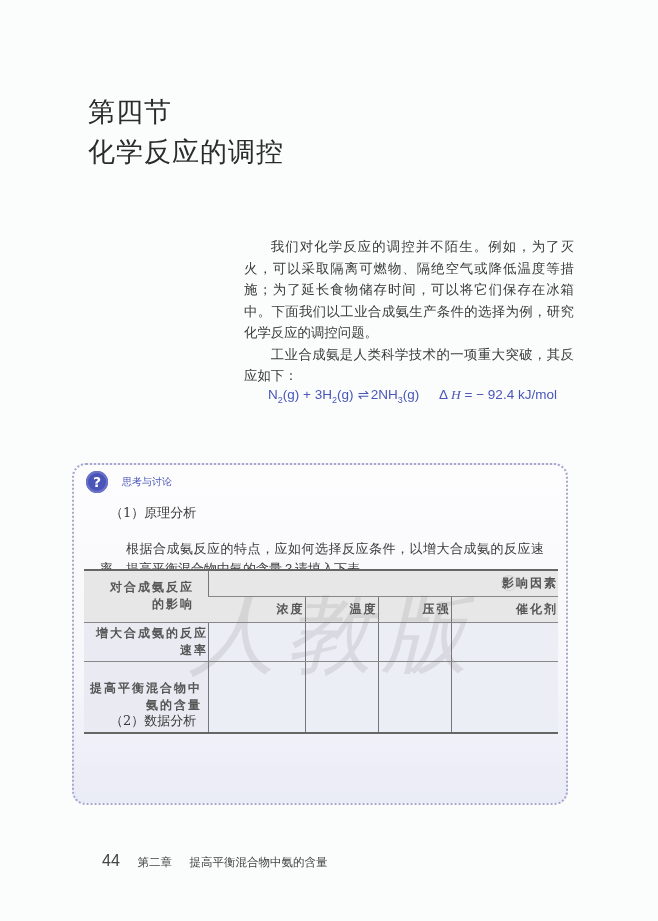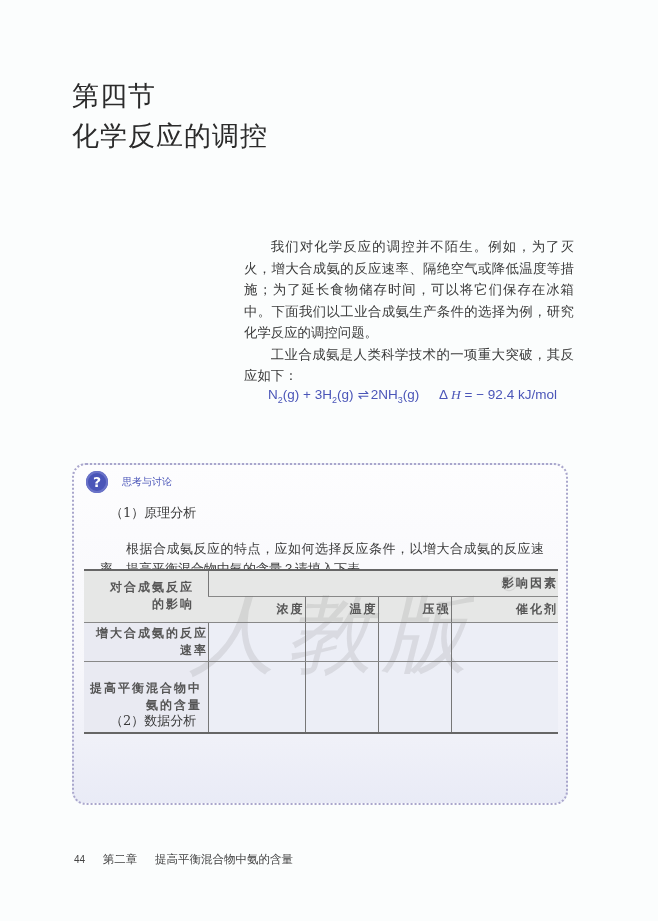--- a/index.html
+++ b/index.html
@@ -6,21 +6,21 @@
     body {
       width: 658px; height: 921px; position: relative; overflow: hidden;
       background: #fbfdfd;
       font-family: "DejaVu Serif", "Liberation Serif", serif;
       color: #333;
     }
     .section-title {
       position: absolute; left: 72px; top: 76px;
       font-family: "DejaVu Sans", "Liberation Sans", sans-serif;
       color: #2b2b2b; font-size: 27px; line-height: 40px; font-weight: normal;
-      margin: 0; letter-spacing: 1px;
+      margin: 16px; letter-spacing: 1px;
     }
     .intro {
       position: absolute; left: 244px; top: 236px; width: 330px;
       font-size: 13.4px; line-height: 21.5px; color: #3a3a3a;
     }
     .intro p { margin: 0; text-indent: 2em; text-align: justify; }
     .formula {
       position: absolute; left: 268px; top: 386px;
       font-family: "Liberation Sans", "DejaVu Sans", sans-serif;
       font-size: 13.5px; color: #4a55b8; white-space: nowrap;
@@ -78,32 +78,32 @@
       color: rgba(120,120,120,0.16); font-size: 86px; font-family: "DejaVu Serif", serif;
       pointer-events: none; letter-spacing: 10px; font-style: italic;
     }
     .reg { position: absolute; left: 308px; top: -6px; font-size: 22px; letter-spacing: 0; font-style: normal; }
 
     .footer {
       position: absolute; left: 74px; top: 852px;
       font-size: 11.5px; color: #444; white-space: nowrap;
     }
     .footer span { margin-right: 14px; }
-    .footer .page-num { font-family: "Liberation Sans", sans-serif; font-size: 10px; }
+    .footer .page-num { font-family: "Liberation Sans", sans-serif; font-size: 16px; margin-left: 28px; }
   </style>
 </head>
 <body>
 
 <h1 class="section-title">
   <div>第四节</div>
   <div>化学反应的调控</div>
 </h1>
 
 <div class="intro">
-  <p>我们对化学反应的调控并不陌生。例如，为了灭火，增大合成氨的反应速率、隔绝空气或降低温度等措施；为了延长食物储存时间，可以将它们保存在冰箱中。下面我们以工业合成氨生产条件的选择为例，研究化学反应的调控问题。</p>
+  <p>我们对化学反应的调控并不陌生。例如，为了灭火，可以采取隔离可燃物、隔绝空气或降低温度等措施；为了延长食物储存时间，可以将它们保存在冰箱中。下面我们以工业合成氨生产条件的选择为例，研究化学反应的调控问题。</p>
   <p>工业合成氨是人类科学技术的一项重大突破，其反应如下：</p>
 </div>
 
 <div class="formula">
   <span>N</span><sub>2</sub><span>(g) + 3H</span><sub>2</sub><span>(g)</span><span class="arrow">⇌</span><span>2NH</span><sub>3</sub><span>(g)</span>
   <span class="dh"><span>Δ</span> <i>H</i><span> = − 92.4 kJ/mol</span></span>
 </div>
 
 <div class="discuss-box">
   <div class="box-header">

